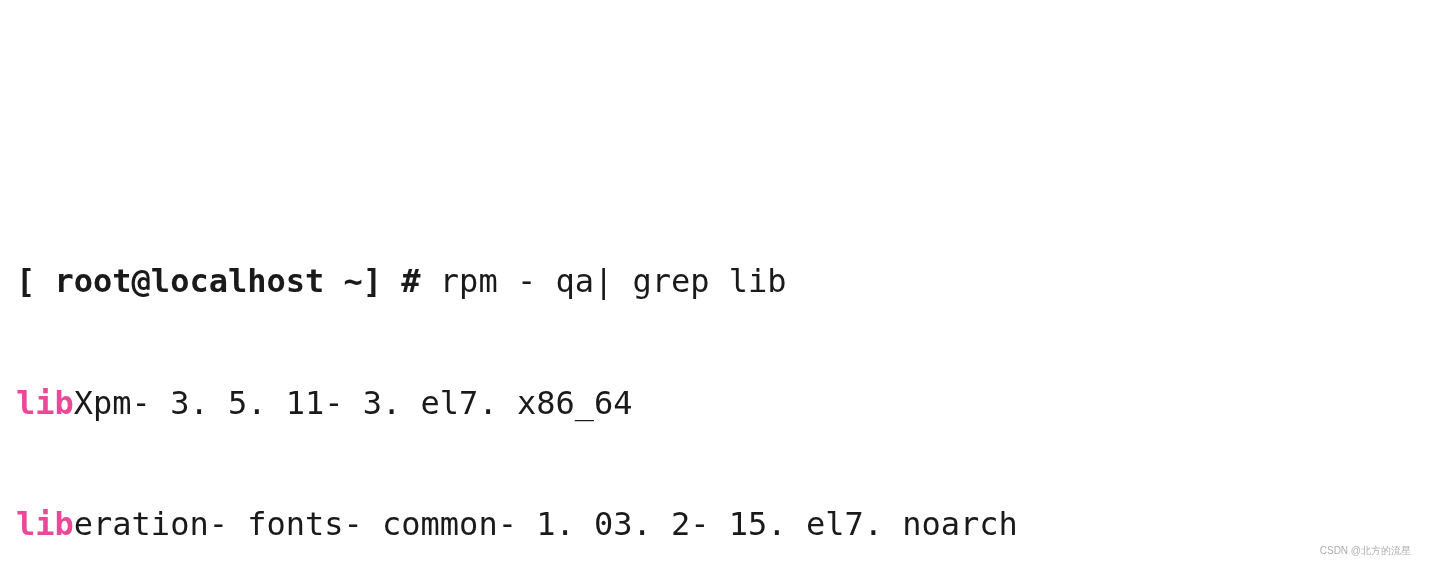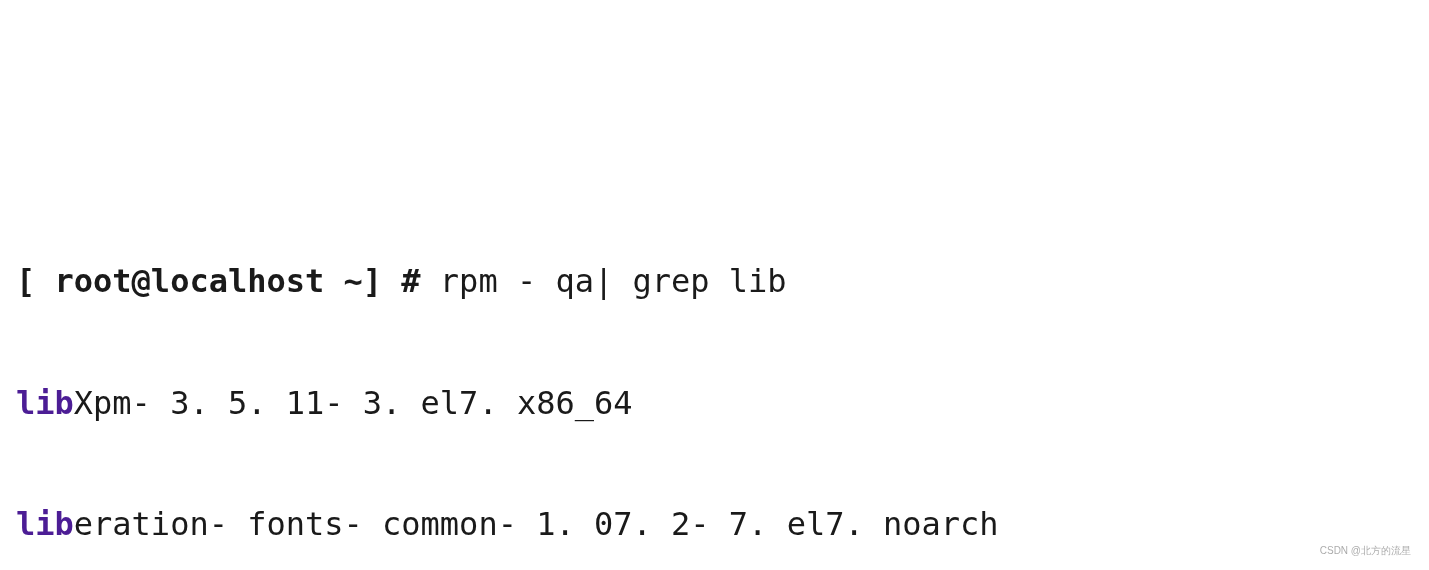--- a/index.html
+++ b/index.html
@@ -14,21 +14,21 @@
       position: relative;
       width: 1429px;
       height: 570px;
       box-sizing: border-box;
       overflow: hidden;
     }
     .line {
       display: block;
     }
     .hl {
-      color: #4c1d95;
+      color: #ec4899;
       font-weight: bold;
     }
     .bold {
       font-weight: bold;
       text-align: center;
     }
     .watermark {
       position: absolute;
       right: 18px;
       bottom: 10px;
@@ -38,21 +38,21 @@
       white-space: nowrap;
     }
   </style>
 </head>
 <body>
 
 
 
 <span class="line"><span class="bold">[ root@localhost ~] # </span><span>rpm - qa| grep lib</span></span>
 <span class="line"><span class="hl">lib</span><span>Xpm- 3. 5. 11- 3. el7. x86_64</span></span>
-<span class="line"><span class="hl">lib</span><span>eration- fonts- common- 1. 07. 2- 7. el7. noarch</span></span>
+<span class="line"><span class="hl">lib</span><span>eration- fonts- common- 1. 03. 2- 15. el7. noarch</span></span>
 
 
 
 
 
 
 
 <div class="watermark">CSDN @北方的流星</div>
 
 

